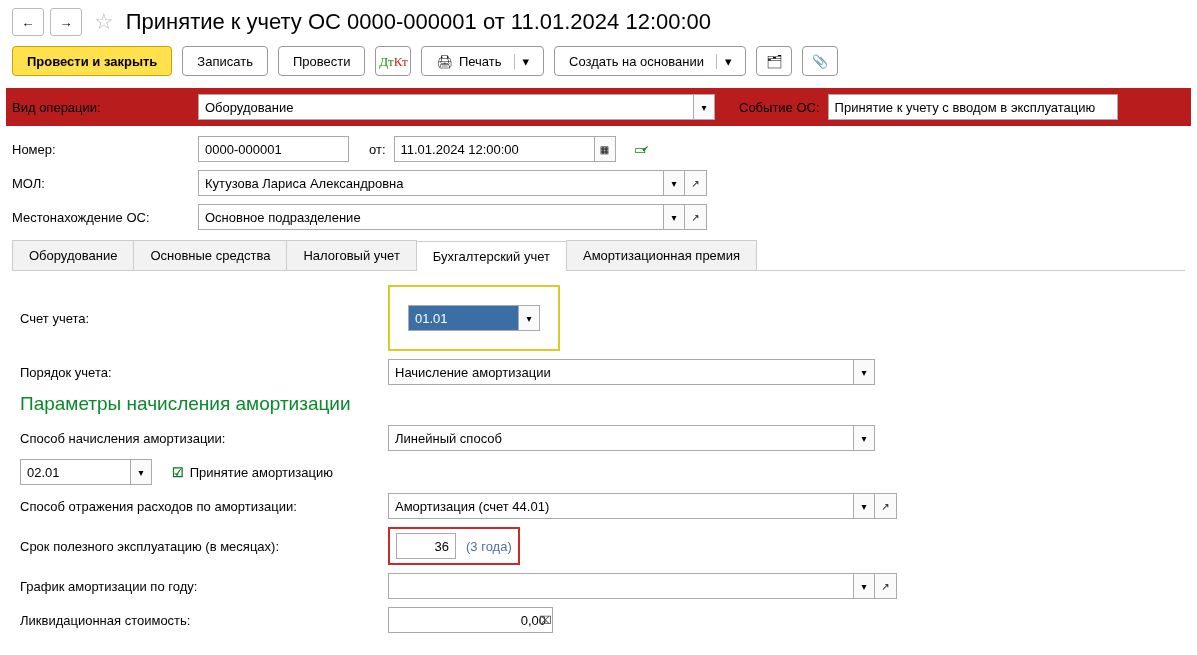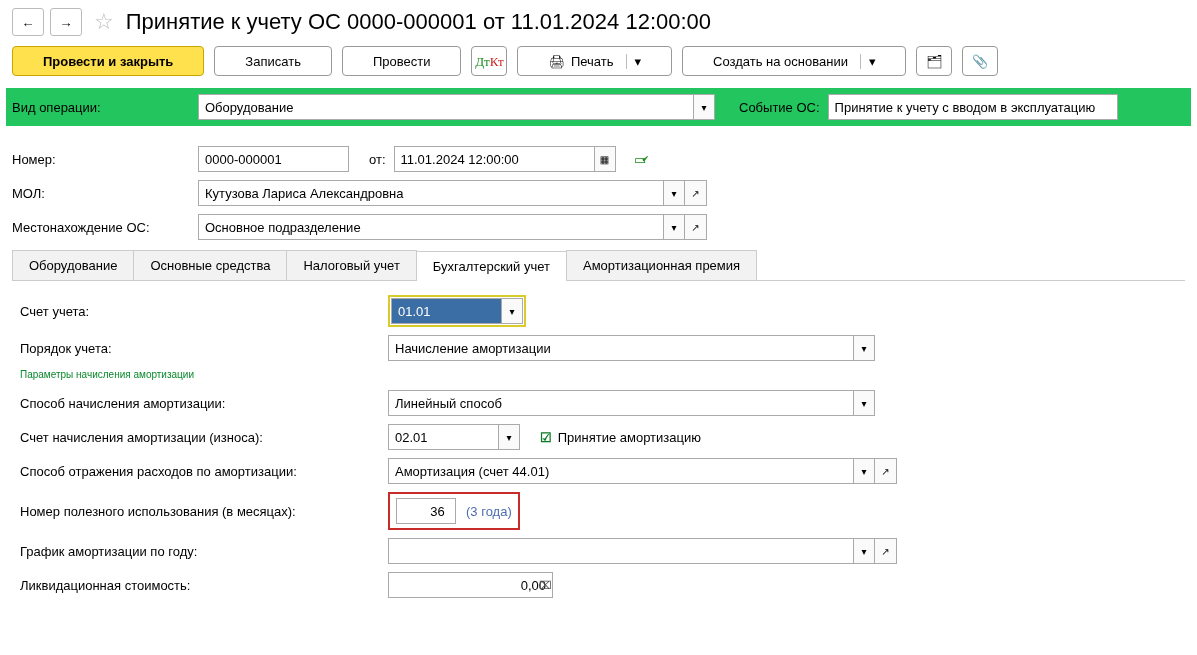--- a/index.html
+++ b/index.html
@@ -37,21 +37,21 @@
   font-size: 22px;
 }
 .toolbar {
   display: flex;
   align-items: center;
   gap: 10px;
   margin-bottom: 12px;
 }
 .btn {
   height: 30px;
-  padding: 0 30px;
+  padding: 0 14px;
   border: 1px solid #999;
   background: #fff;
   border-radius: 4px;
   cursor: pointer;
   font-size: 13px;
   display: inline-flex;
   align-items: center;
   gap: 6px;
 }
 .btn.primary {
@@ -73,36 +73,36 @@
 .row {
   display: flex;
   align-items: center;
   margin-bottom: 8px;
   gap: 8px;
 }
 .label {
   min-width: 178px;
 }
 .op-row {
-  background: #22c55e;
+  background: #b91c1c;
   padding: 6px;
-  margin: 0 -6px 20px -6px;
+  margin: 0 -6px 10px -6px;
 }
 .input {
   height: 26px;
   border: 1px solid #aaa;
   padding: 2px 6px;
   font-size: 13px;
 }
 .w500 { width: 495px; }
 .w140 { width: 151px; }
 .w190 { width: 200px; }
 .w480 { width: 465px; }
 .w110 { width: 110px; }
-.w55 { width: 60px; text-align: center; padding-left: 29px; }
+.w55 { width: 60px; text-align: right; padding-left: 29px; }
 .w120r { width: 165px; text-align: right; }
 .combo { display: inline-flex; }
 .combo .input { border-right: none; }
 .combo-btn {
   width: 22px;
   height: 26px;
   border: 1px solid #aaa;
   background: #fafafa;
   cursor: pointer;
   display: flex;
@@ -136,24 +136,24 @@
   background: #fff;
   position: relative;
   top: 1px;
 }
 .tab-content {
   padding: 2px 8px;
 }
 .tab-content .label { min-width: 360px; }
 .section-header {
   color: #0a8a2c;
-  font-size: 10px;
+  font-size: 19px;
   margin: 8px 0 10px;
 }
-.highlight-yellow { border: 2px solid #d9cc2a; padding: 1px; display: inline-flex; }
+.highlight-yellow { border: 2px solid #d9cc2a; padding: 18px; display: inline-flex; }
 .highlight-red { border: 2px solid #c92a2a; padding: 4px 6px; display: inline-flex; align-items: center; gap: 10px; }
 .hint { color: #4d6db0; }
 .checkbox-label { display: inline-flex; align-items: center; gap: 6px; margin-left: 12px; color: #000;}
 .check-g { color: #0a7a24; font-weight: bold; }
 .calc-btn { position: relative; margin-left: -22px; font-size: 11px; color:#555;}
 </style>
 </head>
 <body>
 
 <div class="header-row">
@@ -259,42 +259,41 @@
 
   <div class="row">
     <span class="label">Способ начисления амортизации:</span>
     <span class="combo">
       <input class="input w480" value="Линейный способ" style="">
       <button class="combo-btn">▾</button>
     </span>
   </div>
 
   <div class="row">
-    <span class="label">Счет начисления амортизации (износа):</span>
     <span class="combo">
       <input class="input w110" value="02.01" style="">
       <button class="combo-btn">▾</button>
     </span>
     <span class="checkbox-label">
       <span class="check-g">☑</span>
       <span>Принятие амортизацию</span>
     </span>
   </div>
 
   <div class="row">
     <span class="label">Способ отражения расходов по амортизации:</span>
     <span class="combo">
       <input class="input w480" value="Амортизация (счет 44.01)" style="">
       <button class="combo-btn">▾</button>
       <button class="combo-btn">↗</button>
     </span>
   </div>
 
   <div class="row">
-    <span class="label">Номер полезного использования (в месяцах):</span>
+    <span class="label">Срок полезного эксплуатацию (в месяцах):</span>
     <span class="highlight-red">
       <input class="input w55" value="36" style="">
       <span class="hint">(3 года)</span>
     </span>
   </div>
 
   <div class="row">
     <span class="label">График амортизации по году:</span>
     <span class="combo">
       <input class="input w480" value="" style="">

